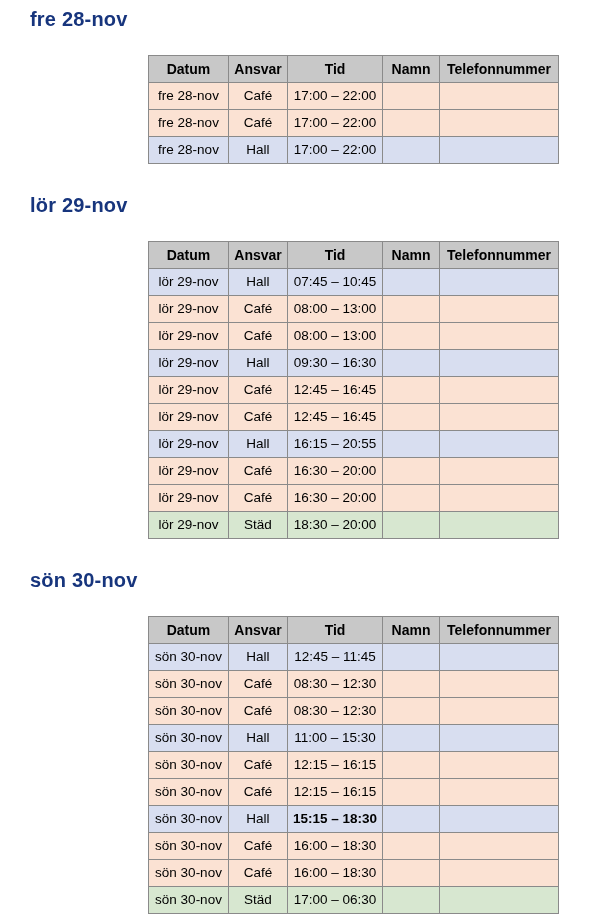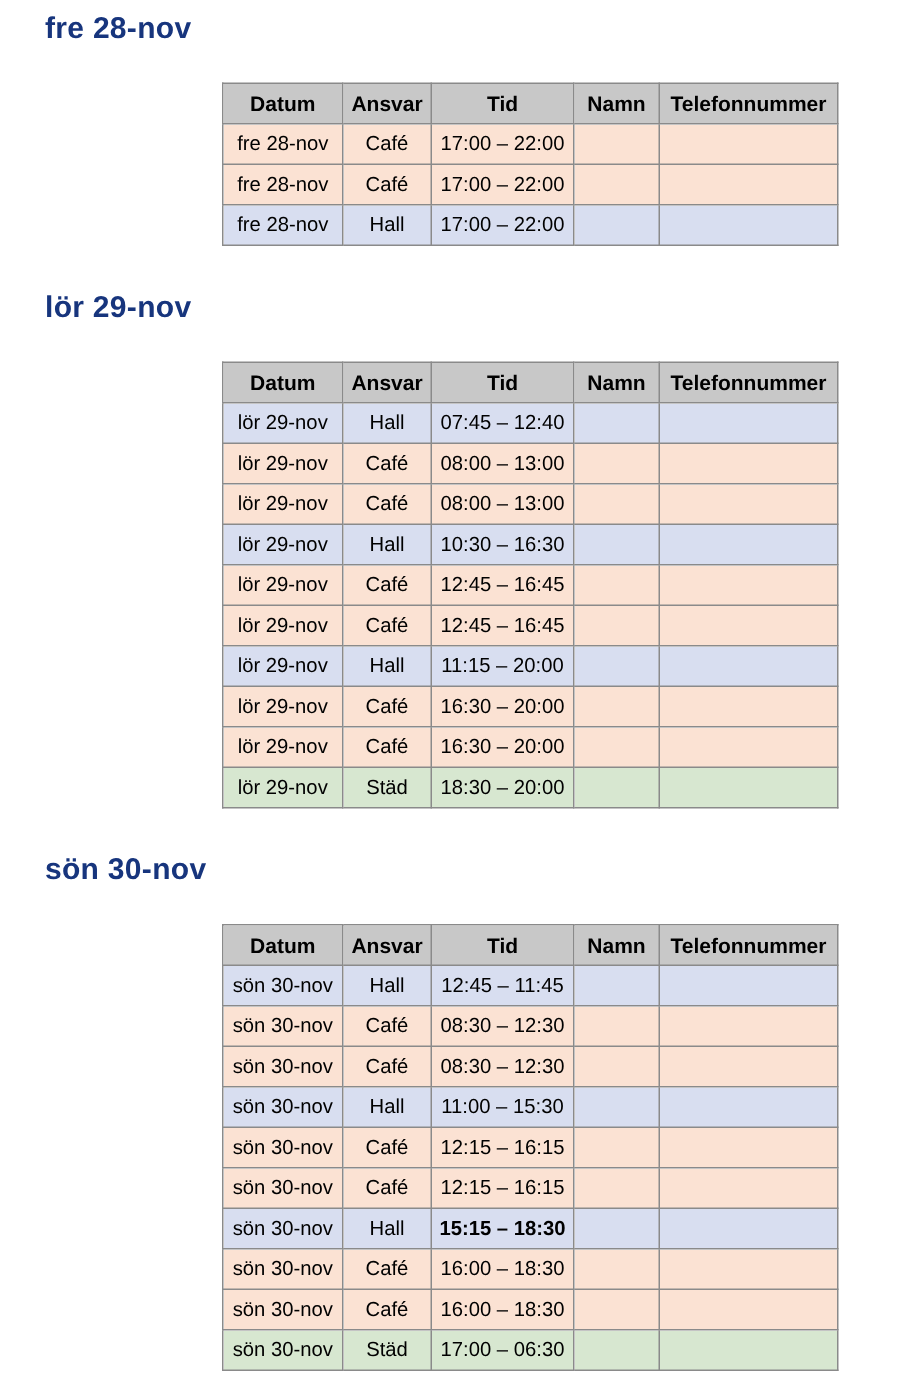--- a/index.html
+++ b/index.html
@@ -105,63 +105,63 @@
             <th class="col-ansvar" style="background: rgb(200, 200, 200); border-color: rgb(138, 138, 138);">Ansvar</th>
             <th class="col-tid" style="background: rgb(200, 200, 200); border-color: rgb(138, 138, 138);">Tid</th>
             <th class="col-namn" style="background: rgb(200, 200, 200); border-color: rgb(138, 138, 138);">Namn</th>
             <th class="col-telefonnummer" style="background: rgb(200, 200, 200); border-color: rgb(138, 138, 138);">Telefonnummer</th>
           </tr>
       </thead>
       <tbody>
           <tr style="background: rgb(216, 222, 240);">
             <td class="col-datum" style="border-color: rgb(138, 138, 138);">lör 29-nov</td>
             <td class="col-ansvar" style="border-color: rgb(138, 138, 138);">Hall</td>
-            <td class="col-tid" style="border-color: rgb(138, 138, 138);">07:45 – 12:40</td>
+            <td class="col-tid" style="border-color: rgb(138, 138, 138);">07:45 – 10:45</td>
             <td class="col-namn" style="border-color: rgb(138, 138, 138);"></td>
             <td class="col-telefonnummer" style="border-color: rgb(138, 138, 138);"></td>
           </tr>
           <tr style="background: rgb(251, 226, 211);">
             <td class="col-datum" style="border-color: rgb(138, 138, 138);">lör 29-nov</td>
             <td class="col-ansvar" style="border-color: rgb(138, 138, 138);">Café</td>
             <td class="col-tid" style="border-color: rgb(138, 138, 138);">08:00 – 13:00</td>
             <td class="col-namn" style="border-color: rgb(138, 138, 138);"></td>
             <td class="col-telefonnummer" style="border-color: rgb(138, 138, 138);"></td>
           </tr>
           <tr style="background: rgb(251, 226, 211);">
             <td class="col-datum" style="border-color: rgb(138, 138, 138);">lör 29-nov</td>
             <td class="col-ansvar" style="border-color: rgb(138, 138, 138);">Café</td>
             <td class="col-tid" style="border-color: rgb(138, 138, 138);">08:00 – 13:00</td>
             <td class="col-namn" style="border-color: rgb(138, 138, 138);"></td>
             <td class="col-telefonnummer" style="border-color: rgb(138, 138, 138);"></td>
           </tr>
           <tr style="background: rgb(216, 222, 240);">
             <td class="col-datum" style="border-color: rgb(138, 138, 138);">lör 29-nov</td>
             <td class="col-ansvar" style="border-color: rgb(138, 138, 138);">Hall</td>
-            <td class="col-tid" style="border-color: rgb(138, 138, 138);">10:30 – 16:30</td>
+            <td class="col-tid" style="border-color: rgb(138, 138, 138);">09:30 – 16:30</td>
             <td class="col-namn" style="border-color: rgb(138, 138, 138);"></td>
             <td class="col-telefonnummer" style="border-color: rgb(138, 138, 138);"></td>
           </tr>
           <tr style="background: rgb(251, 226, 211);">
             <td class="col-datum" style="border-color: rgb(138, 138, 138);">lör 29-nov</td>
             <td class="col-ansvar" style="border-color: rgb(138, 138, 138);">Café</td>
             <td class="col-tid" style="border-color: rgb(138, 138, 138);">12:45 – 16:45</td>
             <td class="col-namn" style="border-color: rgb(138, 138, 138);"></td>
             <td class="col-telefonnummer" style="border-color: rgb(138, 138, 138);"></td>
           </tr>
           <tr style="background: rgb(251, 226, 211);">
             <td class="col-datum" style="border-color: rgb(138, 138, 138);">lör 29-nov</td>
             <td class="col-ansvar" style="border-color: rgb(138, 138, 138);">Café</td>
             <td class="col-tid" style="border-color: rgb(138, 138, 138);">12:45 – 16:45</td>
             <td class="col-namn" style="border-color: rgb(138, 138, 138);"></td>
             <td class="col-telefonnummer" style="border-color: rgb(138, 138, 138);"></td>
           </tr>
           <tr style="background: rgb(216, 222, 240);">
             <td class="col-datum" style="border-color: rgb(138, 138, 138);">lör 29-nov</td>
             <td class="col-ansvar" style="border-color: rgb(138, 138, 138);">Hall</td>
-            <td class="col-tid" style="border-color: rgb(138, 138, 138);">11:15 – 20:00</td>
+            <td class="col-tid" style="border-color: rgb(138, 138, 138);">16:15 – 20:55</td>
             <td class="col-namn" style="border-color: rgb(138, 138, 138);"></td>
             <td class="col-telefonnummer" style="border-color: rgb(138, 138, 138);"></td>
           </tr>
           <tr style="background: rgb(251, 226, 211);">
             <td class="col-datum" style="border-color: rgb(138, 138, 138);">lör 29-nov</td>
             <td class="col-ansvar" style="border-color: rgb(138, 138, 138);">Café</td>
             <td class="col-tid" style="border-color: rgb(138, 138, 138);">16:30 – 20:00</td>
             <td class="col-namn" style="border-color: rgb(138, 138, 138);"></td>
             <td class="col-telefonnummer" style="border-color: rgb(138, 138, 138);"></td>
           </tr>

